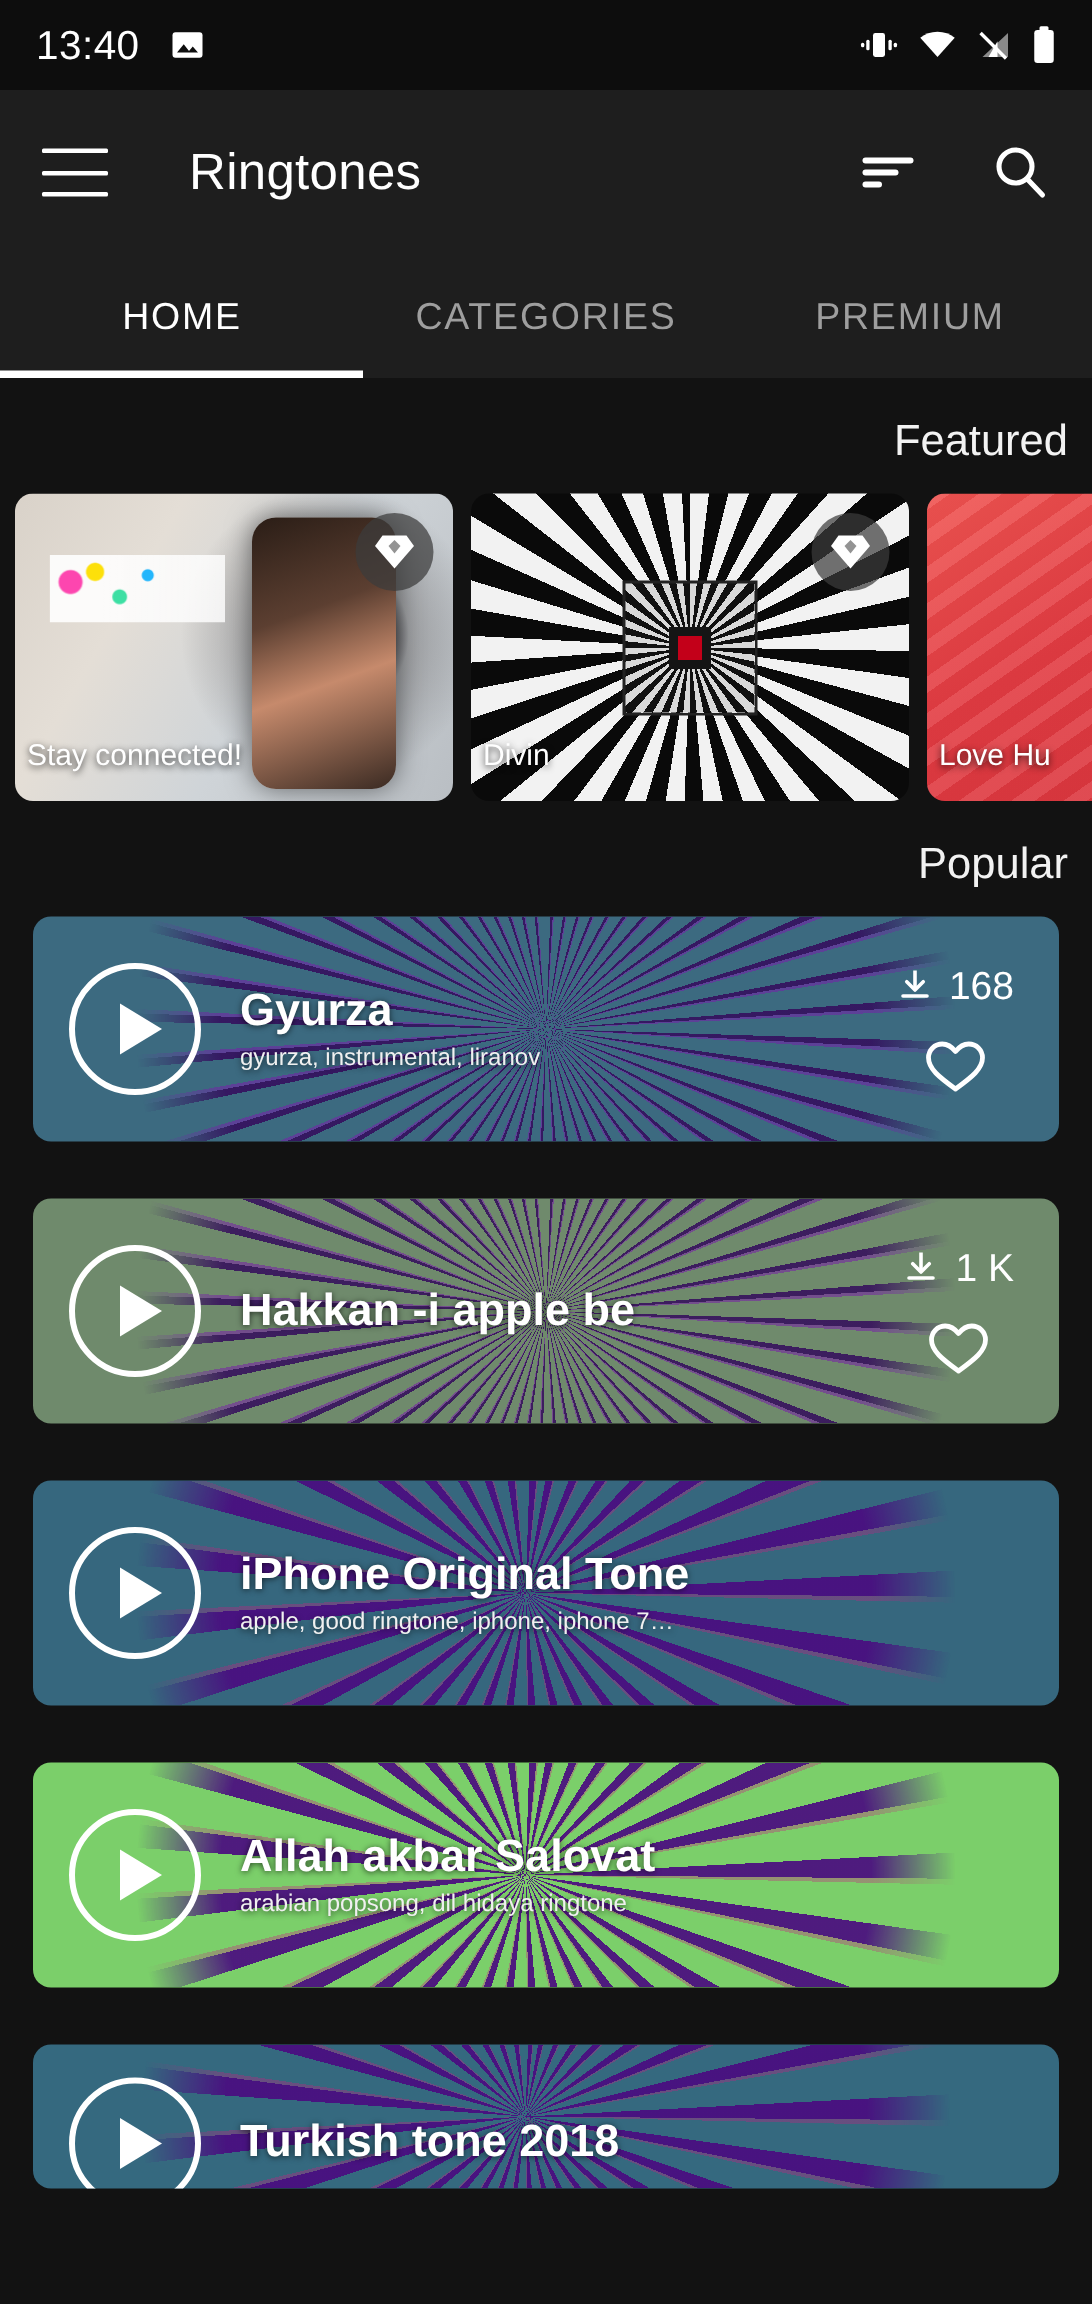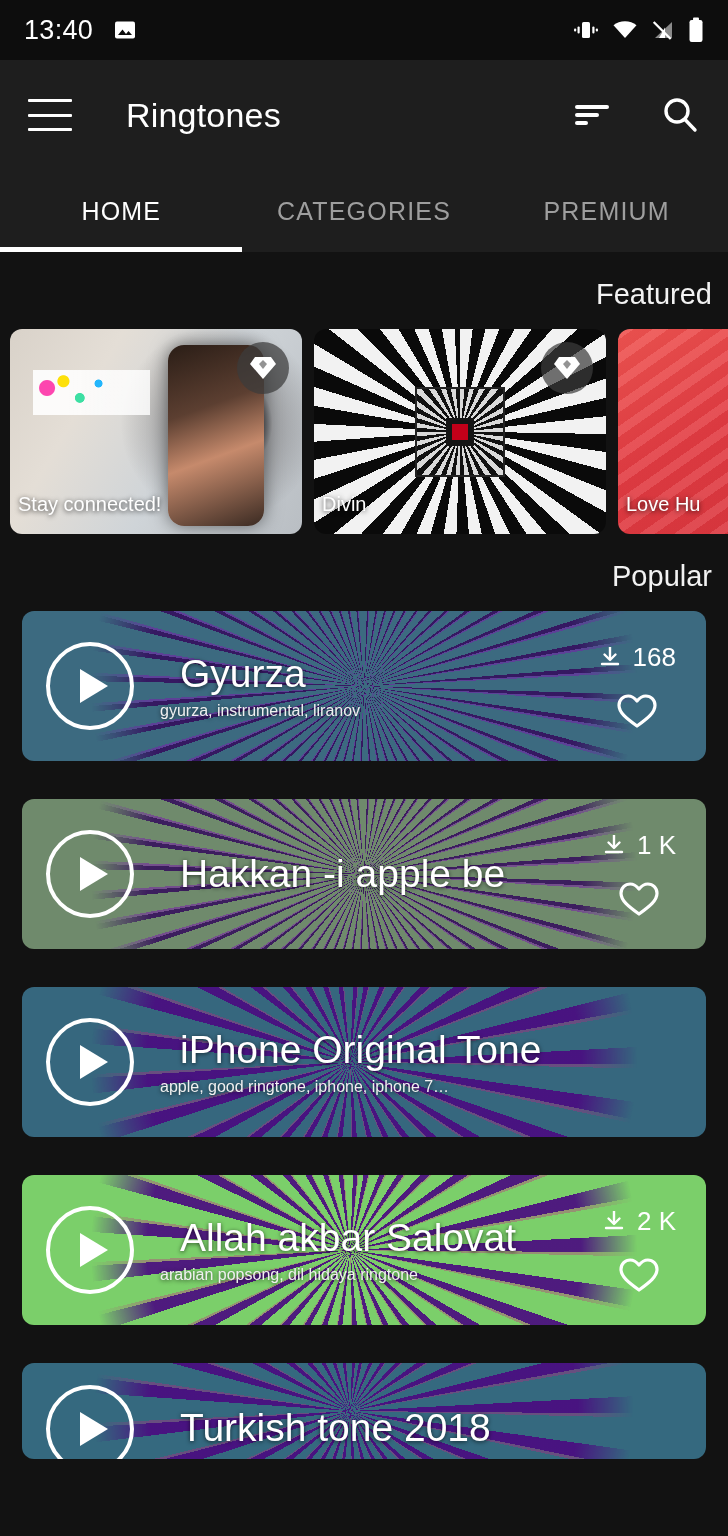--- a/index.html
+++ b/index.html
@@ -145,21 +145,21 @@
     position:relative; z-index:3; width:88px; height:88px; border:4px solid #fff;
     border-radius:50%; margin-left:24px; flex:0 0 auto;
     display:flex; align-items:center; justify-content:center;
   }
   .play-tri{
     width:0; height:0; border-left:28px solid #fff;
     border-top:17px solid transparent; border-bottom:17px solid transparent;
     margin-left:8px;
   }
   .ring-text{ position:relative; z-index:3; margin-left:26px; min-width:0; }
-  .ring-title{ color:#fff; font-size:39px; font-weight:400; text-shadow:0 1px 4px rgba(0,0,0,.65); white-space:nowrap;margin-left:20px; }
+  .ring-title{ color:#fff; font-size:30px; font-weight:700; text-shadow:0 1px 4px rgba(0,0,0,.65); white-space:nowrap; }
   .ring-tags{ color:#f0f0f0; font-size:16px; margin-top:6px; text-shadow:0 1px 4px rgba(0,0,0,.65); white-space:nowrap; }
   .ring-right{
     position:relative; z-index:3; margin-left:auto; margin-right:30px;
     display:flex; flex-direction:column; align-items:center; gap:16px;
   }
   .dl{ display:flex; align-items:center; gap:12px; color:#fff; font-size:26px; }
   .heart{ margin-top:2px; }
 </style>
 </head>
 <body>
@@ -321,33 +321,20 @@
 
       <div class="ring-row" style="background:#7bcf6a">
         <div class="burst spiky"></div>
         <div class="play-btn">
             <div class="play-tri"></div>
           </div>
         <div class="ring-text">
           <div class="ring-title">Allah akbar Salovat</div>
           <div class="ring-tags">arabian popsong, dil hidaya  ringtone</div>
         </div>
-        <div class="ring-right">
-          <div class="dl">
-            <svg width="22" height="24" viewBox="0 0 22 24">
-              <line x1="11" y1="2" x2="11" y2="14" stroke="#fff" stroke-width="2.4"></line>
-              <path d="M5.5 9.5L11 15l5.5-5.5" fill="none" stroke="#fff" stroke-width="2.4" stroke-linecap="round" stroke-linejoin="round"></path>
-              <line x1="3" y1="19" x2="19" y2="19" stroke="#fff" stroke-width="2.4" stroke-linecap="round"></line>
-            </svg>
-            <span>2 K</span>
-          </div>
-          <svg class="heart" width="44" height="40" viewBox="0 0 44 40">
-            <path d="M22 35C11 27 4 21.5 4 14.2 4 8.9 8.1 5 13.2 5c3 0 6 1.5 8.8 5 2.8-3.5 5.8-5 8.8-5C35.9 5 40 8.9 40 14.2 40 21.5 33 27 22 35z" fill="none" stroke="#fff" stroke-width="3.2" stroke-linejoin="round"></path>
-          </svg>
-        </div>
       </div>
 
       <div class="ring-row cut" style="background:#35697f">
         <div class="burst spiky"></div>
         <div class="play-btn" style="margin-top:36px">
             <div class="play-tri"></div>
           </div>
         <div class="ring-text" style="margin-top:34px">
           <div class="ring-title">Turkish tone 2018</div>
         </div>

